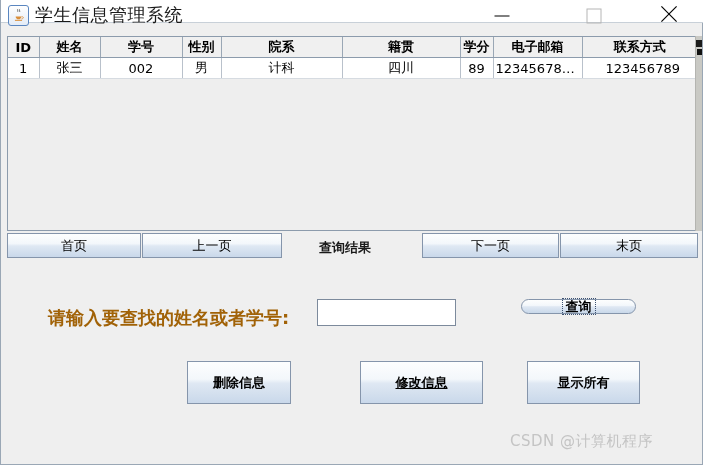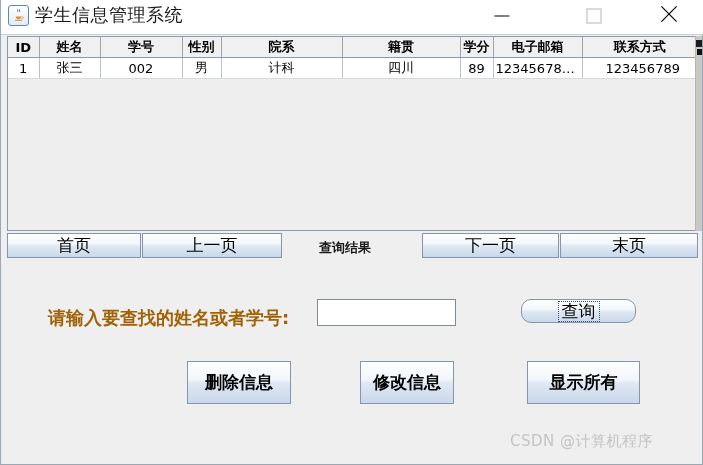--- a/index.html
+++ b/index.html
@@ -22,21 +22,21 @@
     border-left: 1px solid #9aa7b5;
     border-right: 1px solid #9aa7b5;
     border-bottom: 1px solid #9aa7b5;
   }
 
   
   .titlebar {
     position: absolute;
     left: 0; top: 0;
     width: 703px;
-    height: 35px;
+    height: 23px;
     background: #ffffff;
     border-bottom: 1px solid #c8d0d8;
     box-sizing: border-box;
   }
   .title-icon {
     position: absolute;
     left: 7px; top: 5px;
     width: 21px; height: 21px;
     border: 1px solid #5a86c0;
     border-radius: 3px;
@@ -143,21 +143,21 @@
     width: 5px; height: 6px;
     background: #111;
   }
 
   
   .sbtn {
     position: absolute;
     background: linear-gradient(to bottom, #fdfefe 0%, #f3f7fb 42%, #dfe8f3 52%, #c9d8ea 100%);
     border: 1px solid #8595ab;
     box-sizing: border-box;
-    font-size: 17px;
+    font-size: 13px;
     color: #000;
     text-align: center;
     cursor: default;
     display: flex;
     align-items: center;
     justify-content: center;
     white-space: nowrap;
     font-family: "DejaVu Sans", "Liberation Sans", sans-serif;
   }
   .sbtn.bold { font-weight: bold; }
@@ -195,35 +195,35 @@
     border: 1px solid #7c8a9c;
     box-sizing: border-box;
     font-size: 13px;
     padding: 0 4px;
     color: #000;
     outline: none;
     font-family: "DejaVu Sans", "Liberation Sans", sans-serif;
   }
   .btn-search {
     left: 520px; top: 299px;
-    width: 115px; height: 24px;
-    font-weight: normal;
+    width: 115px; height: 15px;
+    font-weight: bold;
     border-radius: 10px;
   }
   .btn-search .focus-ring {
     border: 1px dotted #3b5070;
     padding: 1px 3px;
     line-height: 1;
   }
 
   
   .act { top: 361px; height: 43px; }
   .act-add    { left: 42px;  width: 113px; }
   .act-del    { left: 186px; width: 104px; }
-  .act-edit   { left: 359px; width: 94px; }
+  .act-edit   { left: 359px; width: 123px; text-decoration: underline; }
   .act-showall{ left: 526px; width: 113px; }
 
   
   .watermark {
     position: absolute;
     left: 509px; top: 432px;
     font-size: 15px;
     color: #c4c4c4;
     white-space: nowrap;
     letter-spacing: 0.5px;

